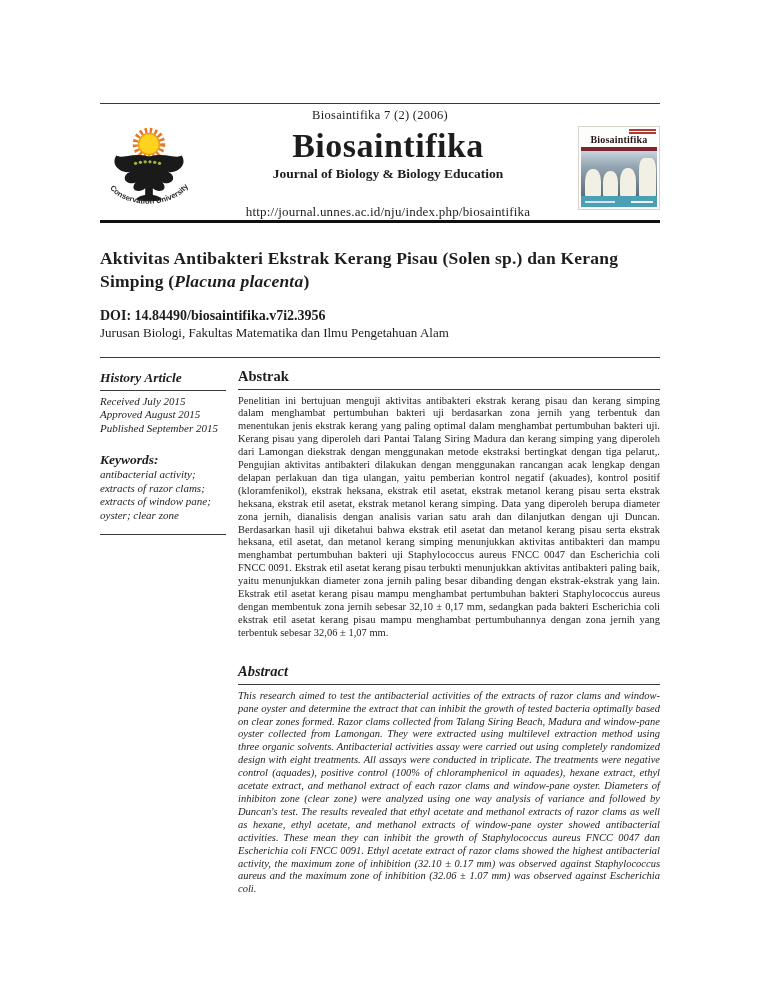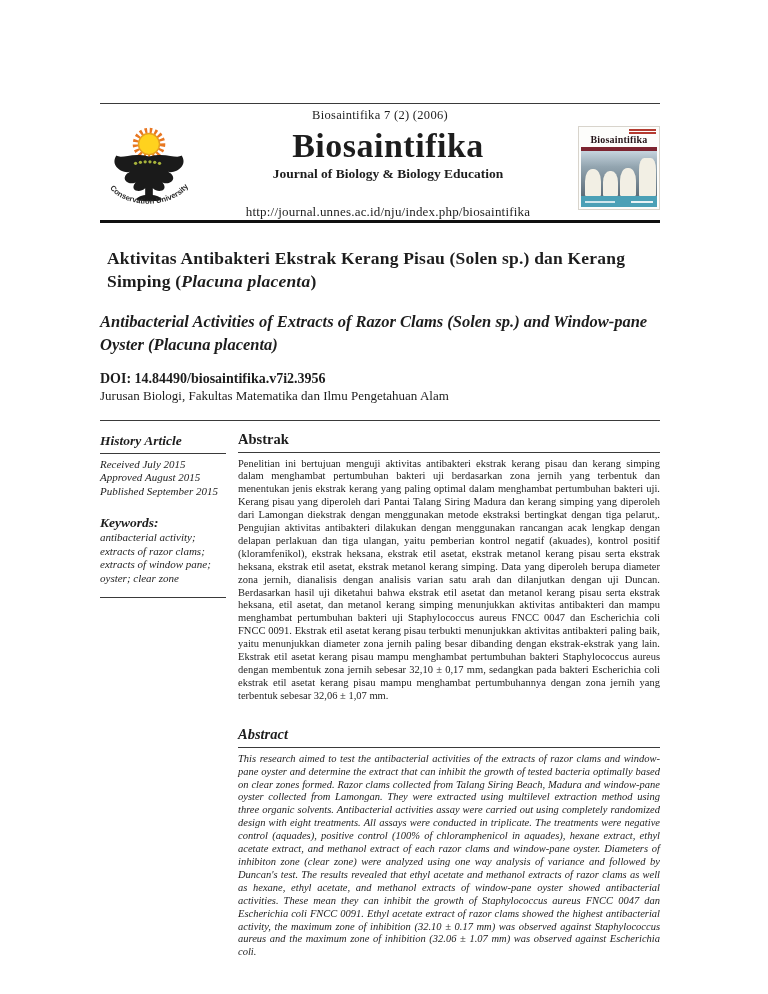--- a/index.html
+++ b/index.html
@@ -38,21 +38,21 @@
   .shell.s1{left:4px;width:16px;height:27px;}
   .shell.s2{left:22px;width:15px;height:25px;}
   .shell.s3{left:39px;width:16px;height:28px;}
   .shell.s4{left:58px;width:17px;height:38px;border-radius:30% 30% 4% 4%;}
   .cover-blue-band{position:absolute;bottom:2px;left:2px;right:2px;height:11px;background:#4ba0b6;}
   .cover-blue-band i{position:absolute;top:5px;height:1.5px;background:#cfe6ec;display:block;}
   .cover-blue-band i.b1{left:4px;width:30px;}
   .cover-blue-band i.b2{right:4px;width:22px;background:#e8f2f5;}
 
   
-  .title-id{margin-top:24px;font-size:17.5px;font-weight:bold;line-height:23px;letter-spacing:0.2px;margin-left:7px;}
+  .title-id{margin-top:24px;font-size:17.5px;font-weight:bold;line-height:23px;letter-spacing:0.2px;}
   .title-id .species{font-style:italic;}
   .title-en{margin-top:17px;font-size:16.5px;font-weight:bold;font-style:italic;line-height:23px;}
   .authors{margin-top:13px;font-size:14px;font-weight:bold;}
   .mail-icon{font-family:"DejaVu Sans",sans-serif;font-size:8px;color:#8a8a8a;
              vertical-align:super;font-weight:normal;margin-right:1px;}
   .doi{margin-top:15px;font-size:14px;font-weight:bold;}
   .affiliation{font-size:13px;line-height:17.5px;}
   .section-rule{margin-top:15px;height:1px;background:#3a3a3a;}
 
   
@@ -128,21 +128,20 @@
             <i class="b1"></i>
             <i class="b2"></i>
           </div>
       </div>
     </div>
 
     <div class="thick-rule"></div>
 
     <div class="title-id"><span>Aktivitas Antibakteri Ekstrak Kerang Pisau (Solen sp.) dan Kerang Simping (</span><span class="species">Placuna placenta</span><span>)</span></div>
 
-    <div class="title-en">Antibacterial Activities of Extracts of Razor Clams (Solen sp.) and Window-pane Oyster (Placuna placenta)</div>
 
 
     <div class="doi">DOI: 14.84490/biosaintifika.v7i2.3956</div>
 
     <div class="affiliation">
       <div>Jurusan Biologi, Fakultas Matematika dan Ilmu Pengetahuan Alam</div>
     </div>
 
     <div class="section-rule"></div>
 

